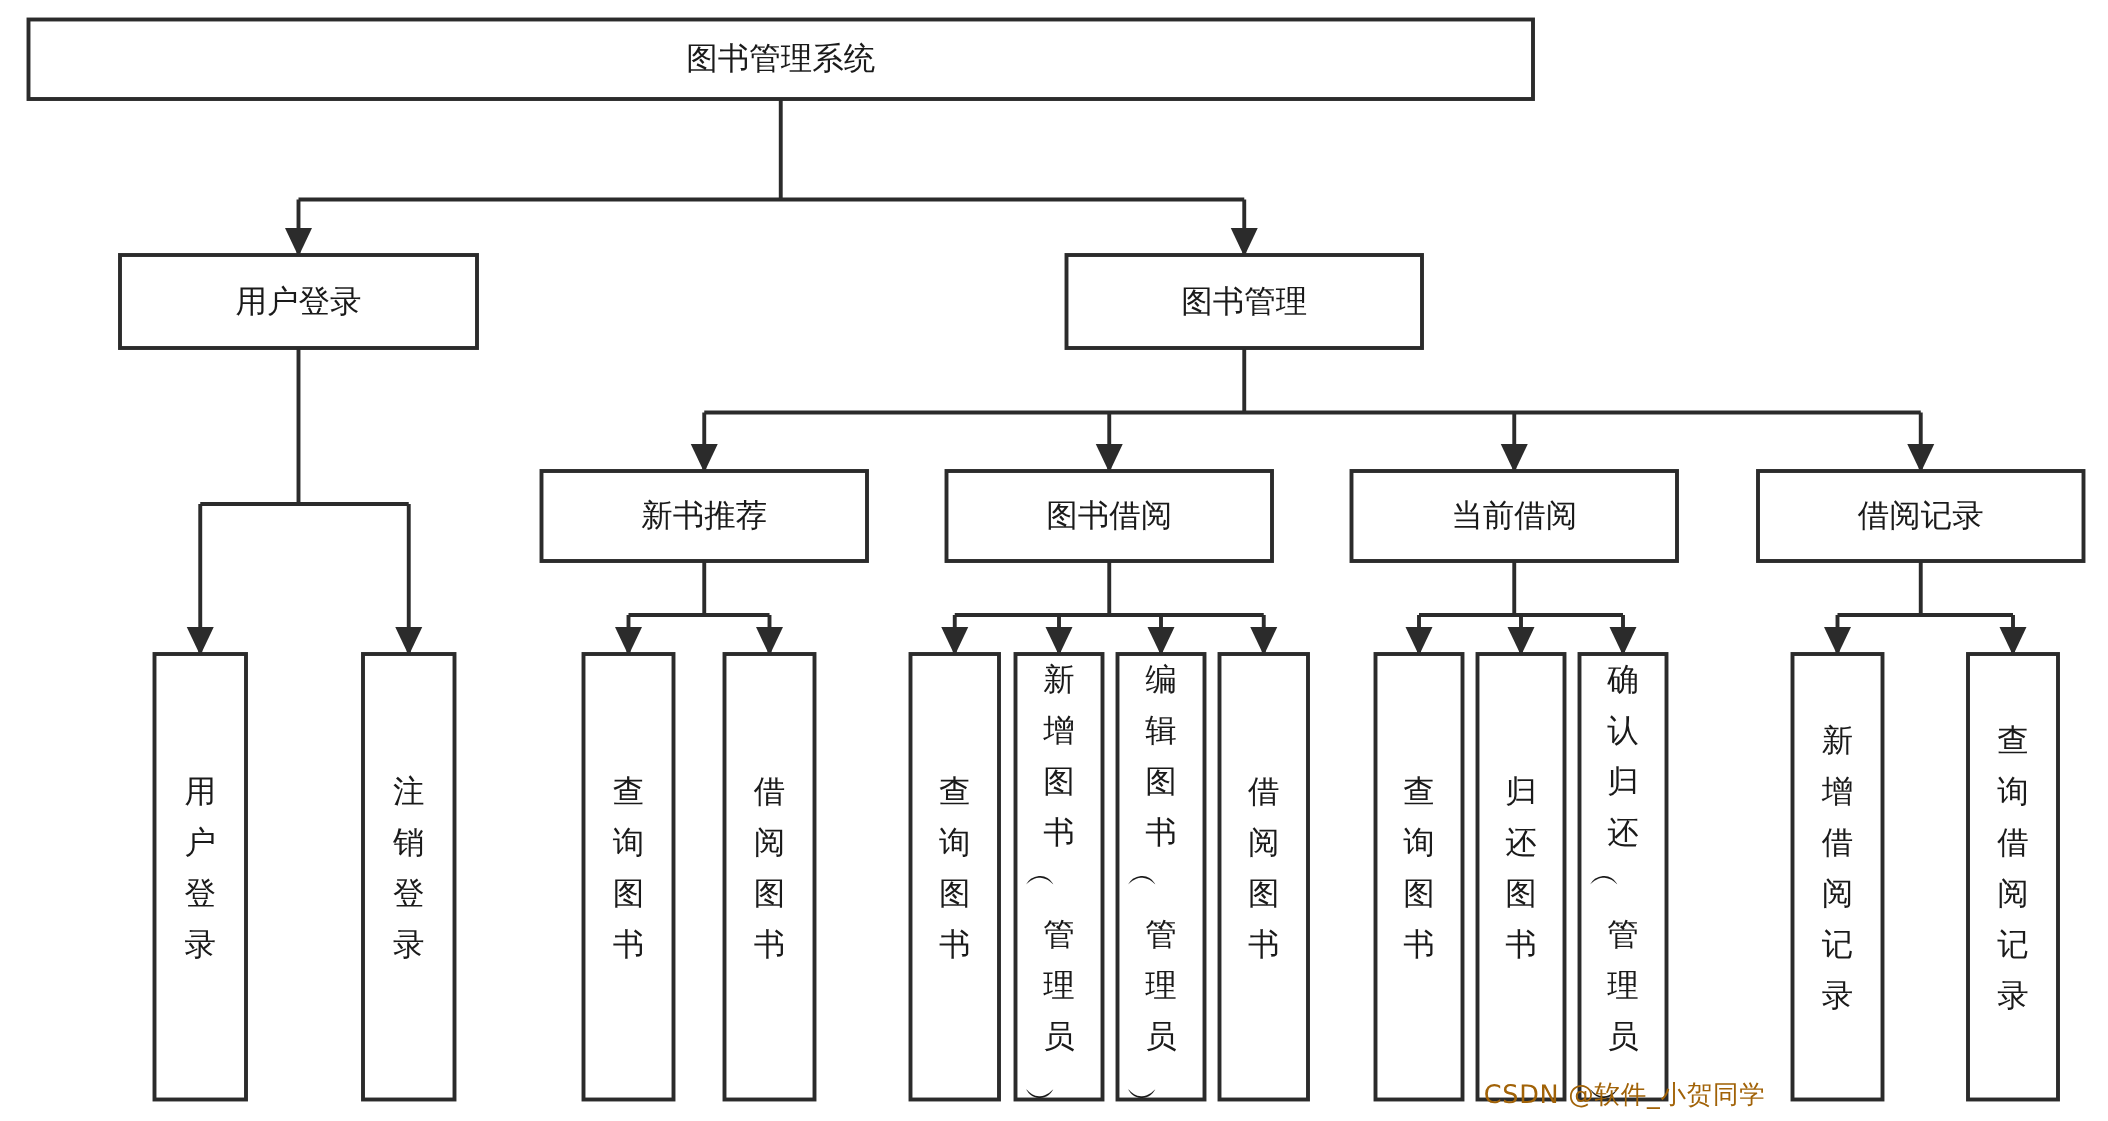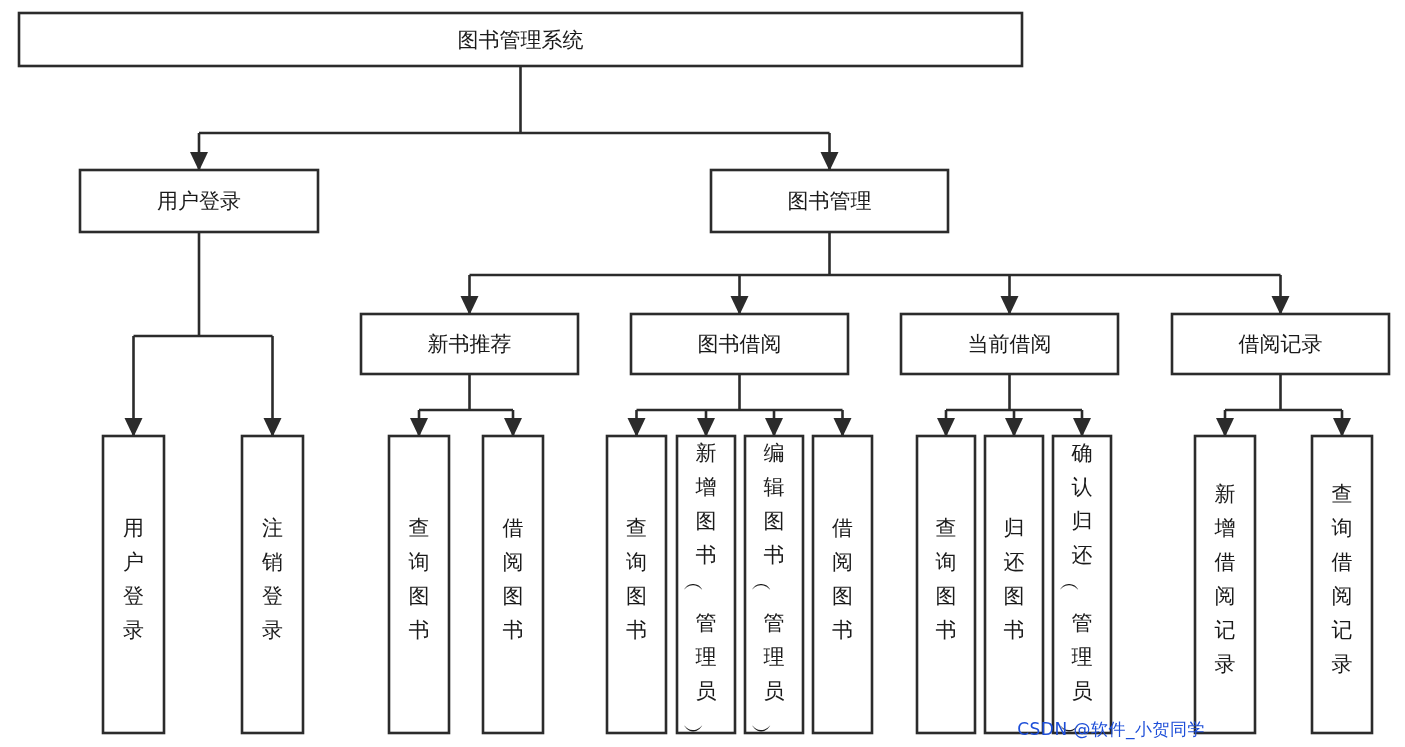--- a/index.html
+++ b/index.html
@@ -10,21 +10,20 @@
   body {
     width: 1405px;
     height: 747px;
     font-family: "DejaVu Sans", "Liberation Sans", sans-serif;
     overflow: hidden;
   }
   #diagram-root {
     position: relative;
     width: 1187px;
     height: 747px;
-    padding-left: 28px;
   }
   svg#flow {
     position: absolute;
     top: 0;
     left: 0;
     width: 1405px;
     height: 747px;
     display: block;
   }
   .node-box {
@@ -54,21 +53,21 @@
     font-size: 21px;
     fill: #1a1a1a;
     text-anchor: middle;
   }
   .watermark {
     position: absolute;
     right: 10px;
     bottom: 6px;
     font-family: "DejaVu Sans", "Liberation Sans", sans-serif;
     font-size: 17px;
-    color: #1d4ed8;
+    color: #a16207;
     letter-spacing: 0.5px;
     white-space: nowrap;
     user-select: none;
   }
 </style>
 </head>
 <body>
 
 <div id="diagram-root">
   <svg id="flow" viewBox="0 0 1405 747">

